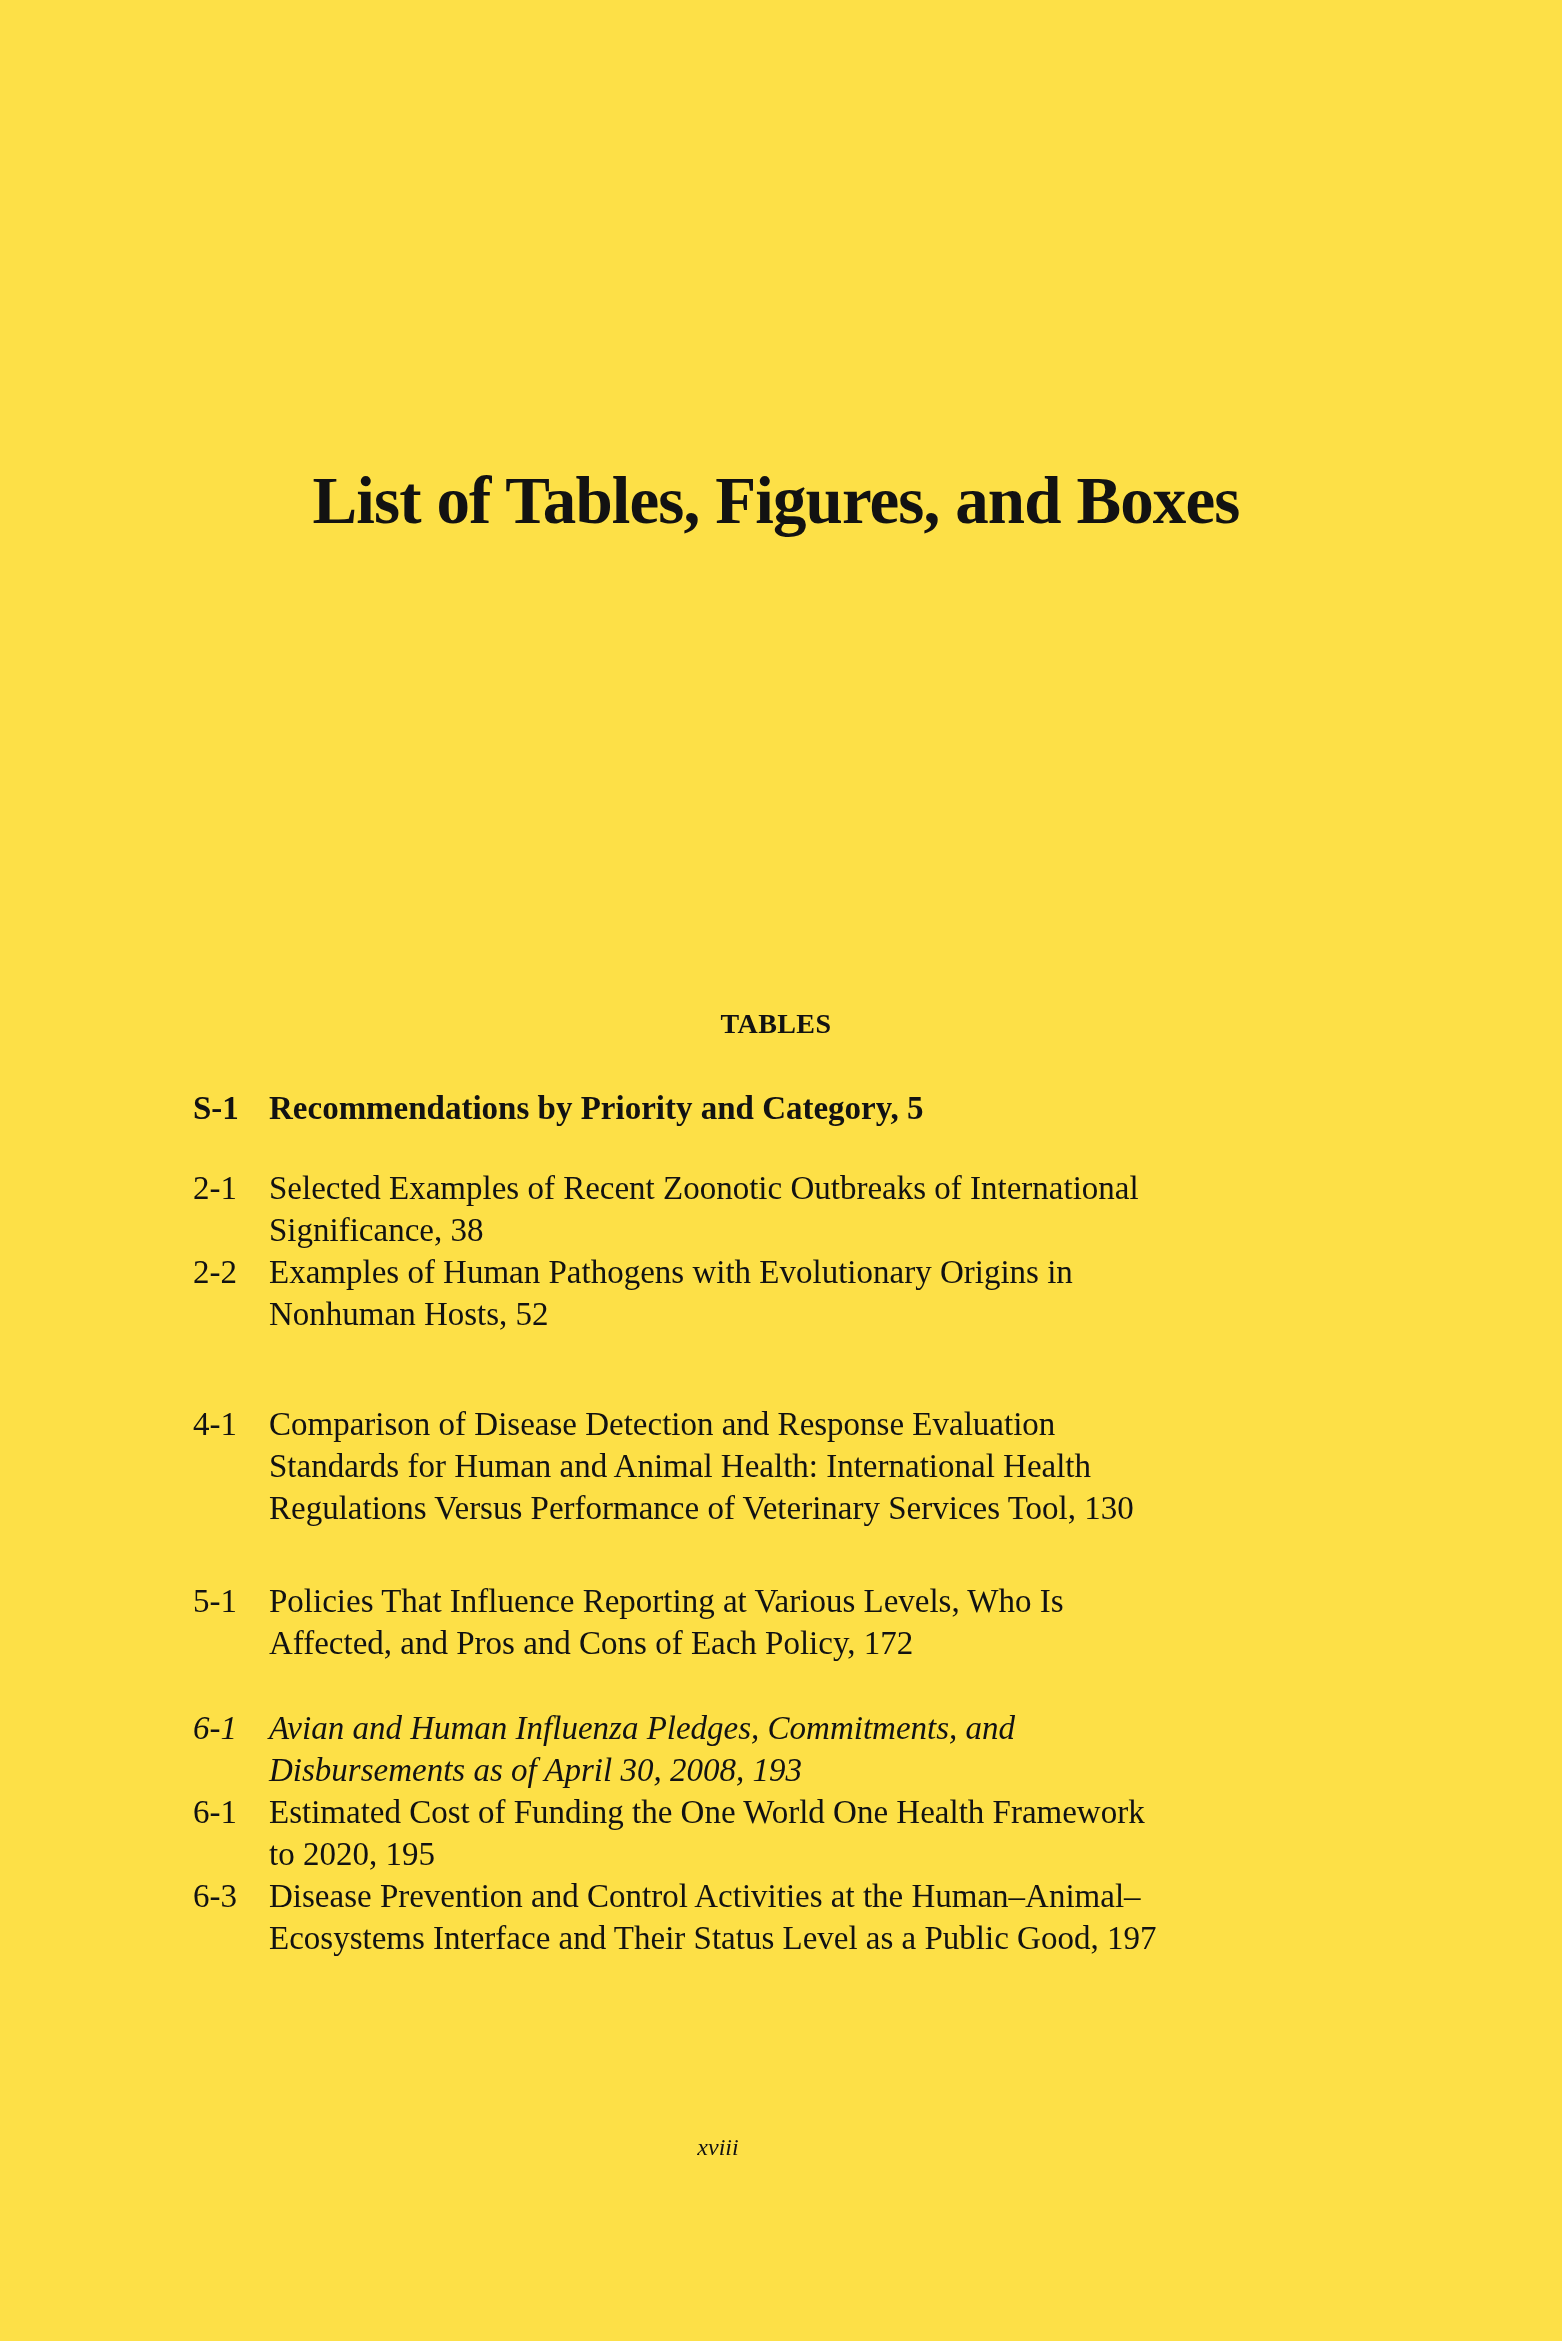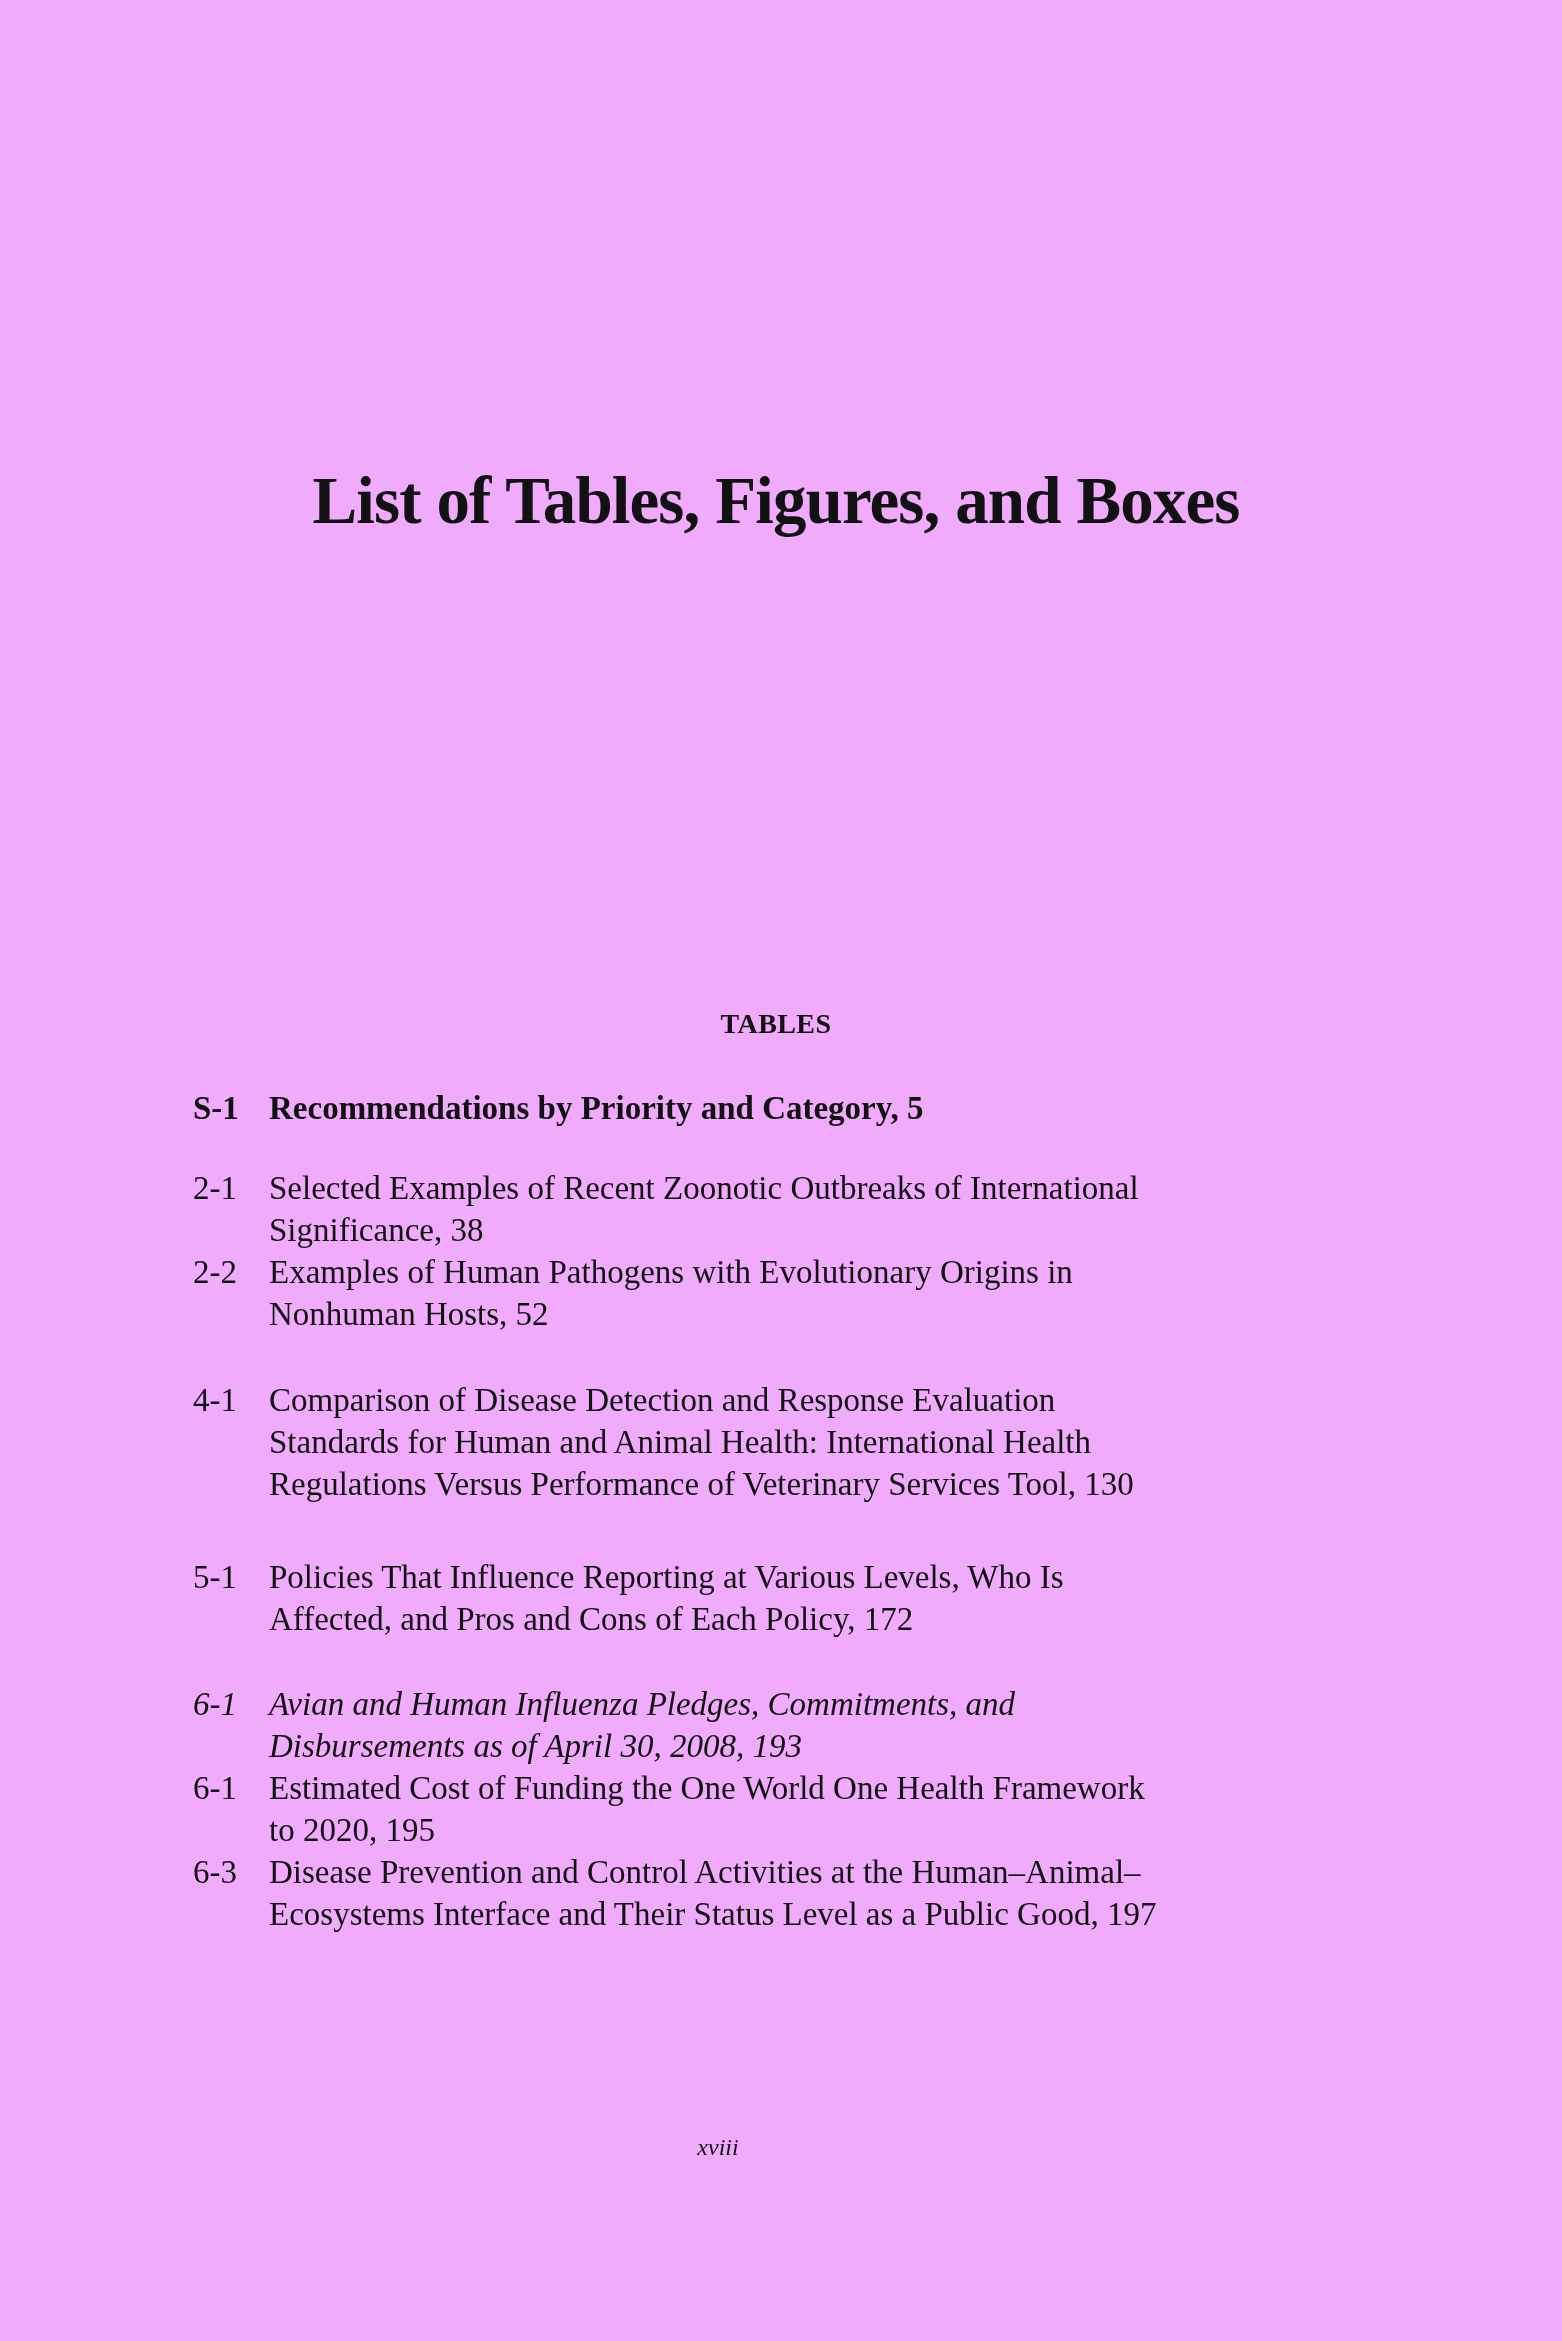--- a/index.html
+++ b/index.html
@@ -4,21 +4,21 @@
 <style>
   html, body {
     margin: 0;
     padding: 0;
     background: #ffffff;
   }
   .page {
     position: relative;
     width: 1562px;
     height: 2342px;
-    background: #f0abfc;
+    background: #fde047;
     color: #121212;
     font-family: "Liberation Serif", "DejaVu Serif", serif;
     overflow: hidden;
   }
   .doc-title {
     position: absolute;
     top: 422px;
     left: 193px;
     width: 1166px;
     font-size: 67px;
@@ -49,21 +49,21 @@
   }
   .entry .num {
     flex: 0 0 76px;
   }
   .entry .text {
     flex: 1 1 auto;
     white-space: pre-line;
   }
   .mt-s1 { margin-top: 42px; font-weight: bold; }
   .mt-g2 { margin-top: 38px; }
-  .mt-g4 { margin-top: 44px; justify-content: space-between; }
+  .mt-g4 { margin-top: 68px; justify-content: space-between; }
   .mt-g5 { margin-top: 51px; }
   .mt-g6 { margin-top: 43px; font-style: italic; }
   .folio {
     position: absolute;
     top: 2126px;
     left: 193px;
     width: 1050px;
     text-align: center;
     font-size: 24px;
     line-height: 42px;

